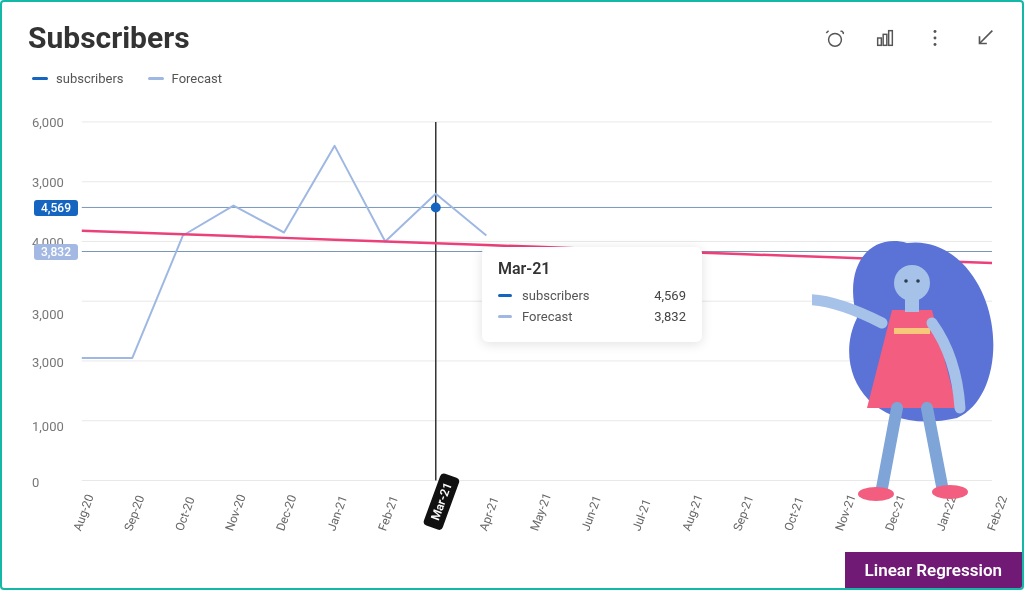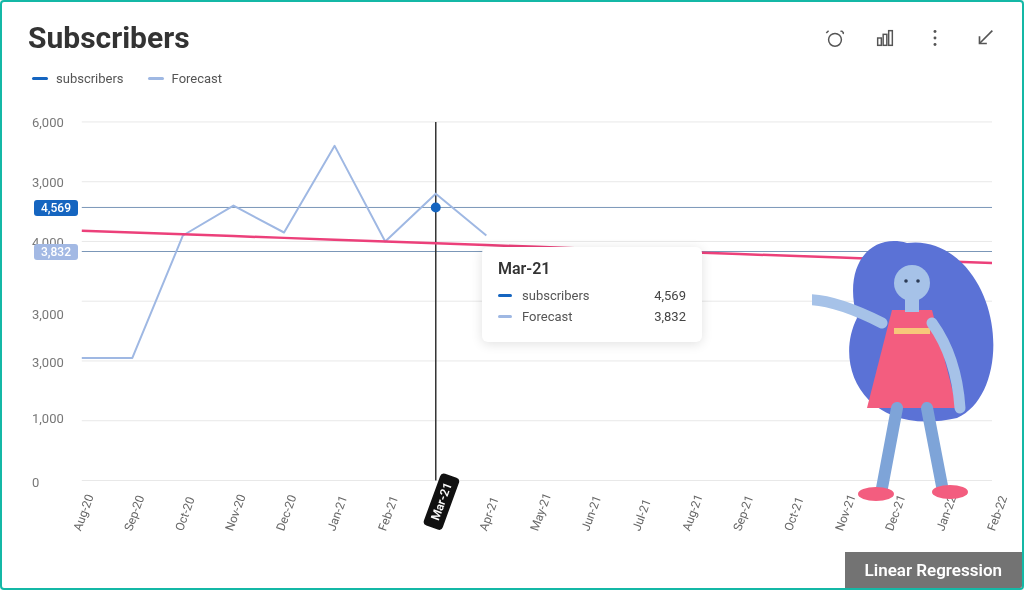--- a/index.html
+++ b/index.html
@@ -122,21 +122,21 @@
     font-size: 13px;
     color: #555;
     margin-bottom: 6px;
   }
   .tooltip-row .sw { width: 14px; height: 3px; border-radius: 2px; margin-right: 10px; }
   .tooltip-row .val { margin-left: auto; color: #444; }
   .regression-label {
     position: absolute;
     right: 0;
     bottom: 0;
-    background: #737373;
+    background: #701a75;
     color: #fff;
     font-size: 17px;
     font-weight: 600;
     padding: 8px 20px;
   }
   .illustration {
     position: absolute;
     right: 20px;
     bottom: 70px;
     width: 190px;
@@ -207,21 +207,21 @@
         <line x1="50" y1="10" x2="964" y2="10" stroke="#e8e8e8" stroke-width="1"></line>
         <line x1="50" y1="95.86000000000001" x2="964" y2="95.86000000000001" stroke="#7a96b7" stroke-width="1"></line>
         <line x1="50" y1="140.07999999999998" x2="964" y2="140.07999999999998" stroke="#7a96b7" stroke-width="1"></line>
         <line x1="405.44444444444446" y1="10" x2="405.44444444444446" y2="370" stroke="#333" stroke-width="1.5"></line>
         <path d="M405.44444444444446,95.86000000000001 " fill="none" stroke="#1565C0" stroke-width="2" stroke-linejoin="round"></path>
         <path d="M50,247 L100.77777777777777,247 L151.55555555555554,124 L202.33333333333331,93.99999999999999 L253.1111111111111,121 L303.8888888888889,33.99999999999999 L354.66666666666663,130 L405.44444444444446,81.99999999999999 L456.2222222222222,124 " fill="none" stroke="#9FB8E3" stroke-width="2" stroke-linejoin="round"></path>
         <path d="M50,119.2 L100.77777777777777,121 L151.55555555555554,122.80000000000001 L202.33333333333331,124.60000000000001 L253.1111111111111,126.4 L303.8888888888889,128.20000000000002 L354.66666666666663,130 L405.44444444444446,131.8 L456.2222222222222,133.60000000000002 L507,135.40000000000003 L557.7777777777778,137.20000000000002 L608.5555555555557,138.99999999999997 L659.3333333333333,140.79999999999998 L710.1111111111111,142.6 L760.8888888888889,144.39999999999998 L811.6666666666667,146.2 L862.4444444444443,148 L913.2222222222222,149.79999999999998 L964,151.6 " fill="none" stroke="#EC407A" stroke-width="2.5" stroke-linejoin="round"></path>
         <circle cx="405.44444444444446" cy="95.86000000000001" r="5" fill="#1565C0"></circle>
       </svg>
       <div class="y-tick-label" style="top: 370px;">0</div>
-      <div class="y-tick-label" style="top: 306px;">1,000</div>
+      <div class="y-tick-label" style="top: 314px;">1,000</div>
       <div class="y-tick-label" style="top: 250px;">3,000</div>
       <div class="y-tick-label" style="top: 182px; margin-top: 20px;">3,000</div>
       <div class="y-tick-label" style="top: 130px;">4,000</div>
       <div class="y-tick-label" style="top: 70px;">3,000</div>
       <div class="y-tick-label" style="top: 10px;">6,000</div>
       <div class="badge" style="top: 95.86px; left: 2px; background: rgb(21, 101, 192);">4,569</div>
       <div class="badge" style="top: 140.08px; left: 2px; background: rgb(163, 185, 228);">3,832</div>
       <div class="x-tick-label" style="left: 50px;">Aug-20</div>
       <div class="x-tick-label" style="left: 100.778px;">Sep-20</div>
       <div class="x-tick-label" style="left: 151.556px;">Oct-20</div>

